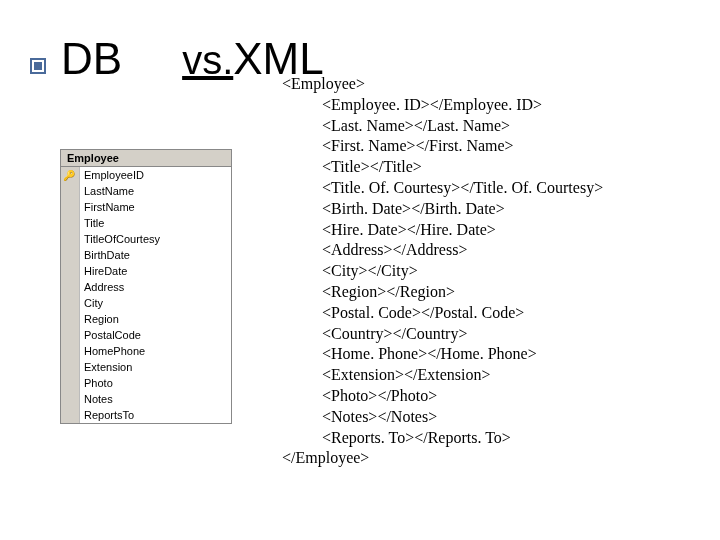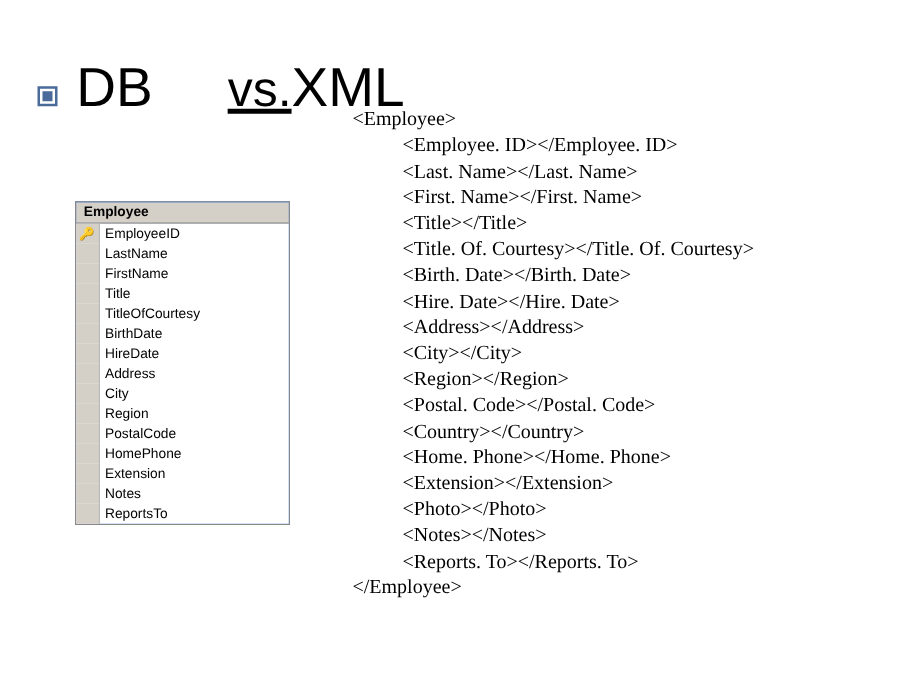--- a/index.html
+++ b/index.html
@@ -6,21 +6,21 @@
     margin: 0;
     padding: 0;
     width: 720px;
     height: 540px;
     font-family: Arial, sans-serif;
     background: #fff;
     box-sizing: border-box;
     position: relative;
   }
   .slide {
-    padding: 36px 30px;
+    padding: 24px 30px;
   }
   .title-row {
     display: flex;
     align-items: baseline;
     margin-bottom: 5px;
     margin-top: 10px;
   }
   .title-bullet {
     width: 16px;
     height: 16px;
@@ -170,20 +170,24 @@
           <div class="db-row">
             <div class="db-key-col"></div>
             <div class="db-field">HomePhone</div>
           </div>
           <div class="db-row">
             <div class="db-key-col"></div>
             <div class="db-field">Extension</div>
           </div>
           <div class="db-row">
             <div class="db-key-col"></div>
+            <div class="db-field">Photo</div>
+          </div>
+          <div class="db-row">
+            <div class="db-key-col"></div>
             <div class="db-field">Notes</div>
           </div>
           <div class="db-row">
             <div class="db-key-col"></div>
             <div class="db-field">ReportsTo</div>
           </div>
         </div>
     </div>
 
     <div class="xml-block" id="xml-block"><div class="xml-indent1">&lt;Employee&gt;</div><div class="xml-indent2">&lt;Employee. ID&gt;&lt;/Employee. ID&gt;</div><div class="xml-indent2">&lt;Last. Name&gt;&lt;/Last. Name&gt;</div><div class="xml-indent2">&lt;First. Name&gt;&lt;/First. Name&gt;</div><div class="xml-indent2">&lt;Title&gt;&lt;/Title&gt;</div><div class="xml-indent2">&lt;Title. Of. Courtesy&gt;&lt;/Title. Of. Courtesy&gt;</div><div class="xml-indent2">&lt;Birth. Date&gt;&lt;/Birth. Date&gt;</div><div class="xml-indent2">&lt;Hire. Date&gt;&lt;/Hire. Date&gt;</div><div class="xml-indent2">&lt;Address&gt;&lt;/Address&gt;</div><div class="xml-indent2">&lt;City&gt;&lt;/City&gt;</div><div class="xml-indent2">&lt;Region&gt;&lt;/Region&gt;</div><div class="xml-indent2">&lt;Postal. Code&gt;&lt;/Postal. Code&gt;</div><div class="xml-indent2">&lt;Country&gt;&lt;/Country&gt;</div><div class="xml-indent2">&lt;Home. Phone&gt;&lt;/Home. Phone&gt;</div><div class="xml-indent2">&lt;Extension&gt;&lt;/Extension&gt;</div><div class="xml-indent2">&lt;Photo&gt;&lt;/Photo&gt;</div><div class="xml-indent2">&lt;Notes&gt;&lt;/Notes&gt;</div><div class="xml-indent2">&lt;Reports. To&gt;&lt;/Reports. To&gt;</div><div class="xml-indent1">&lt;/Employee&gt;</div></div>

